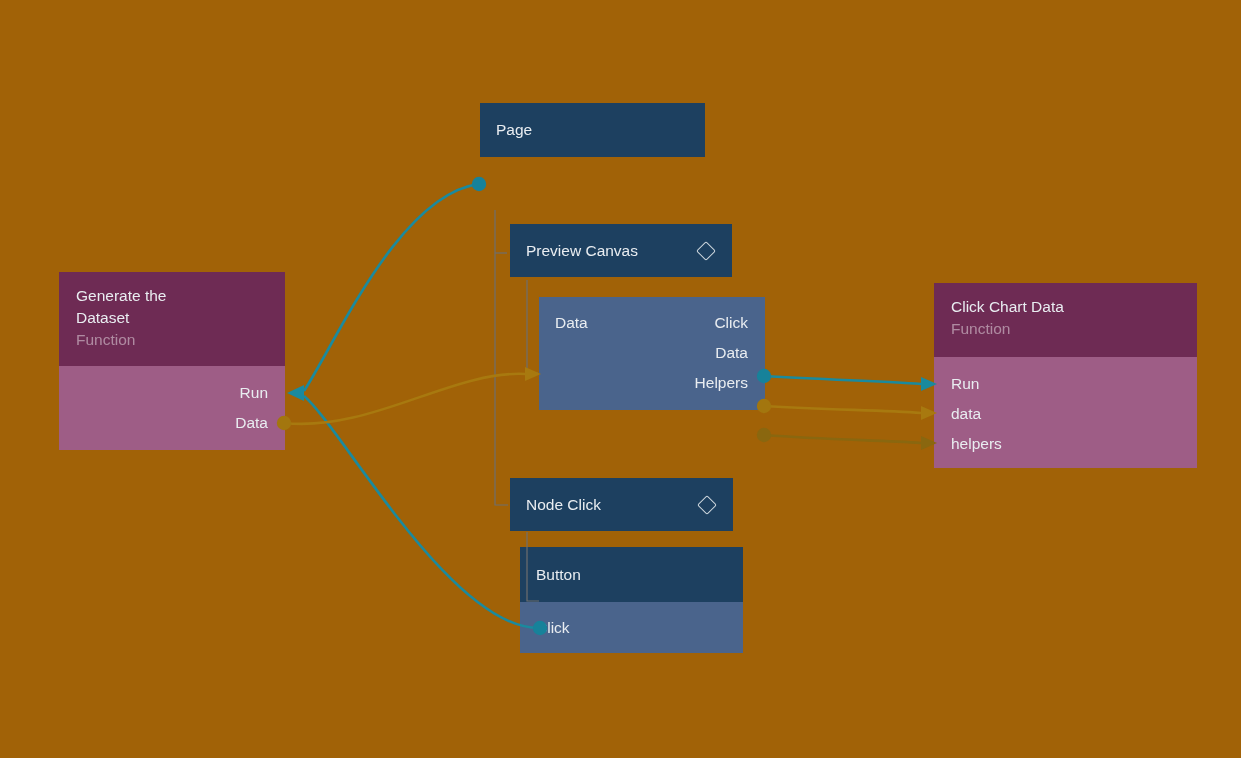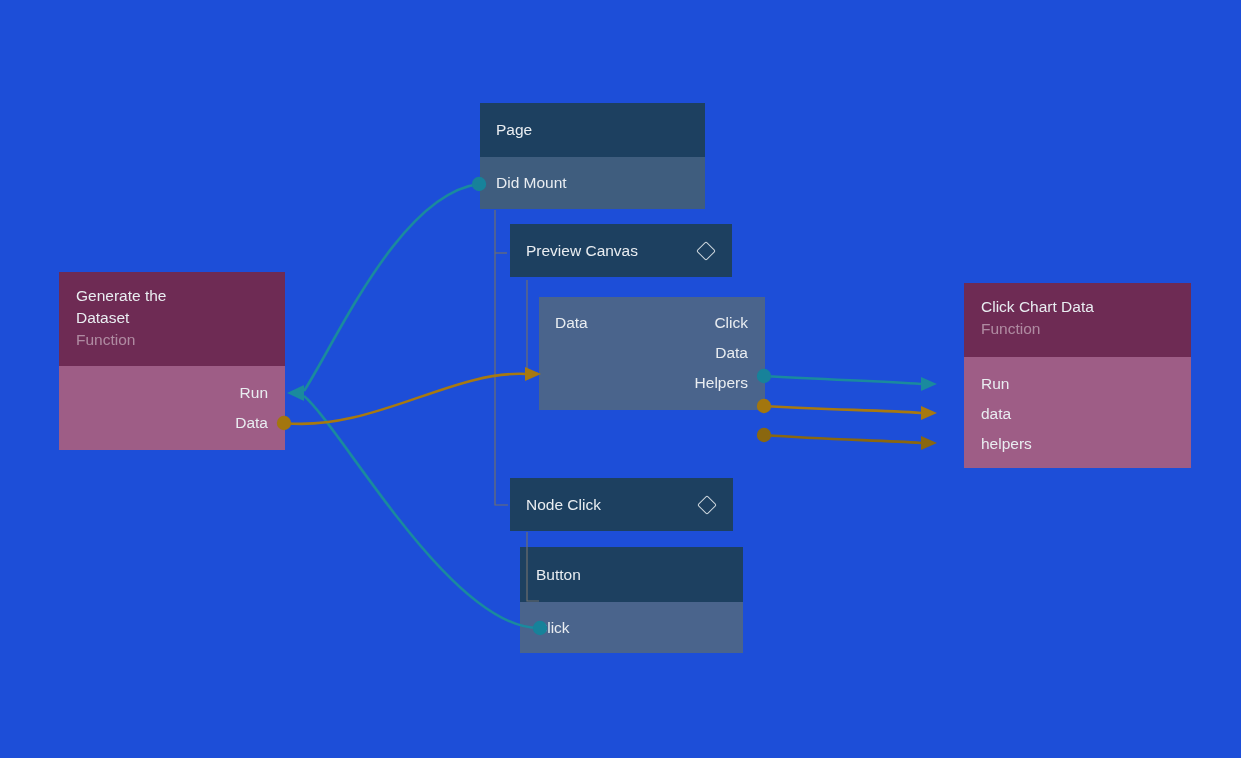--- a/index.html
+++ b/index.html
@@ -1,17 +1,17 @@
 <!DOCTYPE html>
 <html><head>
 <meta charset="utf-8">
 <style>
   html,body{margin:0;padding:0;background:#151515;}
   .canvas{
-    position:relative;width:1241px;height:758px;background:#1d4ed8;overflow:hidden;
+    position:relative;width:1241px;height:758px;background:#a16207;overflow:hidden;
     font-family:"Liberation Sans",sans-serif;font-size:15.5px;color:#e9edf1;
     -webkit-font-smoothing:antialiased;
   }
   .node{position:absolute;}
   .nhead{display:flex;align-items:center;justify-content:space-between;
     padding:0 16px;box-sizing:border-box;background:#1d4060;}
   .nhead-purple{background:#6e2b54;padding:13px 17px 11px;box-sizing:border-box;}
   .nbody-blue{background:#4a648c;position:relative;box-sizing:border-box;}
   .nbody-blue-dim{background:#3f5d7e;position:relative;box-sizing:border-box;}
   .nbody-purple{background:#9e5d86;position:relative;box-sizing:border-box;}
@@ -29,23 +29,20 @@
   .overlay{position:absolute;left:0;top:0;pointer-events:none;}
 </style>
 </head>
 <body>
 
 <div class="canvas">
 
   <div class="node" style="left:480px;top:103px;width:225px">
     <div class="nhead" style="height:54px">
       <span class="ntitle">Page</span>
-    </div>
-    <div class="nbody-blue-dim" style="height:52px">
-      <span class="rowlabel">Did Mount</span>
     </div>
   </div>
 
   <div class="node" style="left:510px;top:224px;width:222px">
     <div class="nhead" style="height:53px">
       <span class="ntitle">Preview Canvas</span>
       <span class="diamond"></span>
     </div>
   </div>
 
@@ -94,21 +91,21 @@
     <div class="nbody-purple ports-right-align" style="height:84px">
       <div class="prow">
         <span>Run</span>
       </div>
       <div class="prow">
         <span>Data</span>
       </div>
     </div>
   </div>
 
-  <div class="node" style="left:964px;top:283px;width:227px">
+  <div class="node" style="left:934px;top:283px;width:263px">
     <div class="nhead-purple" style="height:74px">
       <span class="ntitle" style="display:block">Click Chart Data</span>
       <span class="subtitle">Function</span>
     </div>
     <div class="nbody-purple ports-left-align" style="height:111px">
       <div class="prow">
         <span>Run</span>
       </div>
       <div class="prow">
         <span>data</span>

